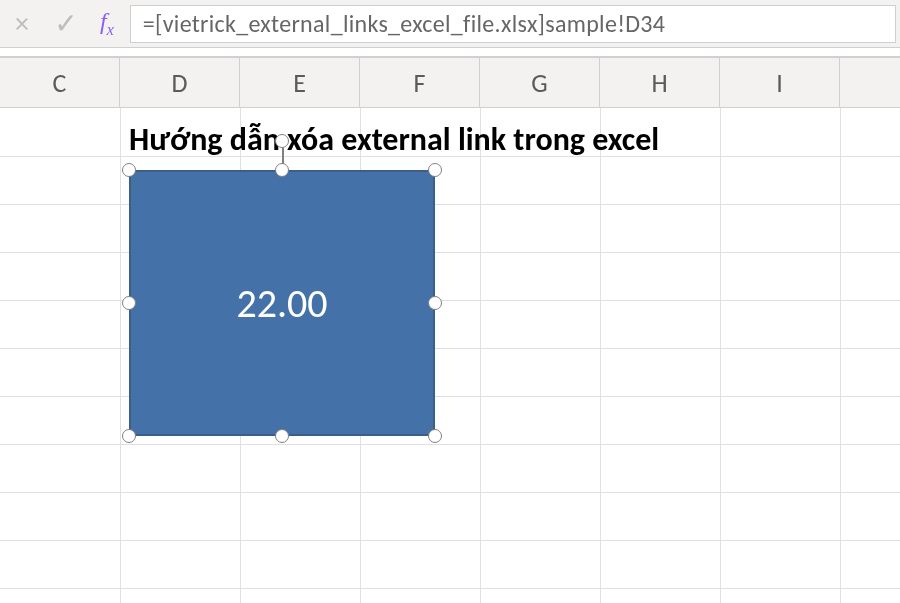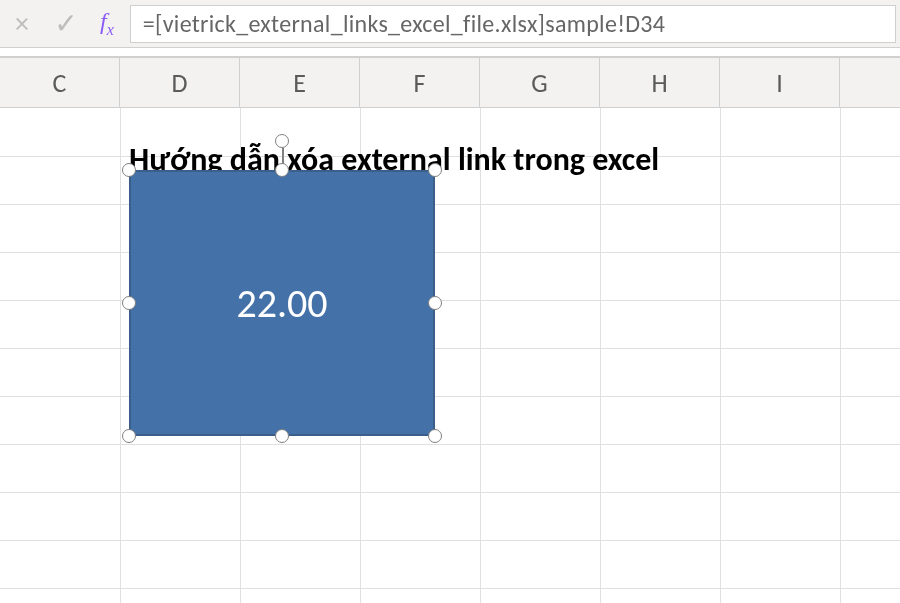--- a/index.html
+++ b/index.html
@@ -85,21 +85,20 @@
     .vline { position: absolute; top: 0; bottom: 0; width: 1px; background: #e0e0e0; }
     .heading-text {
       position: absolute;
       left: 129px;
       top: 12px;
       font-size: 32px;
       font-weight: 700;
       color: #000;
       white-space: nowrap;
       font-family: Calibri, Arial, sans-serif;
-      margin-top: 20px;
     }
     .shape-wrapper {
       position: absolute;
       left: 129px;
       top: 62px;
       width: 306px;
       height: 266px;
     }
     .shape-rect {
       position: absolute;

